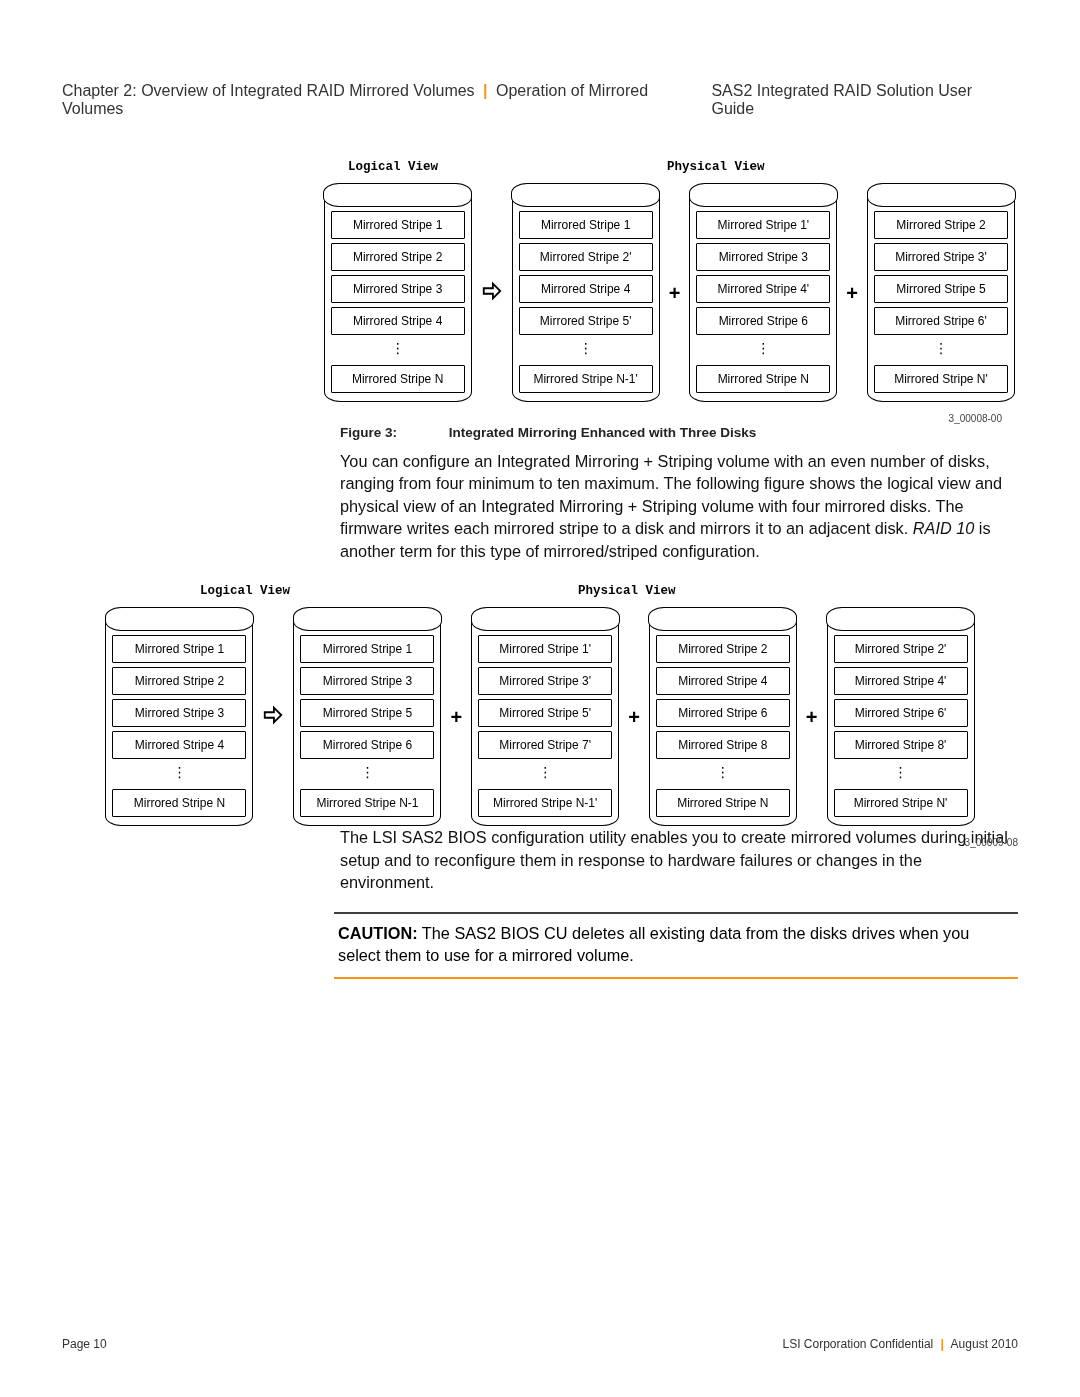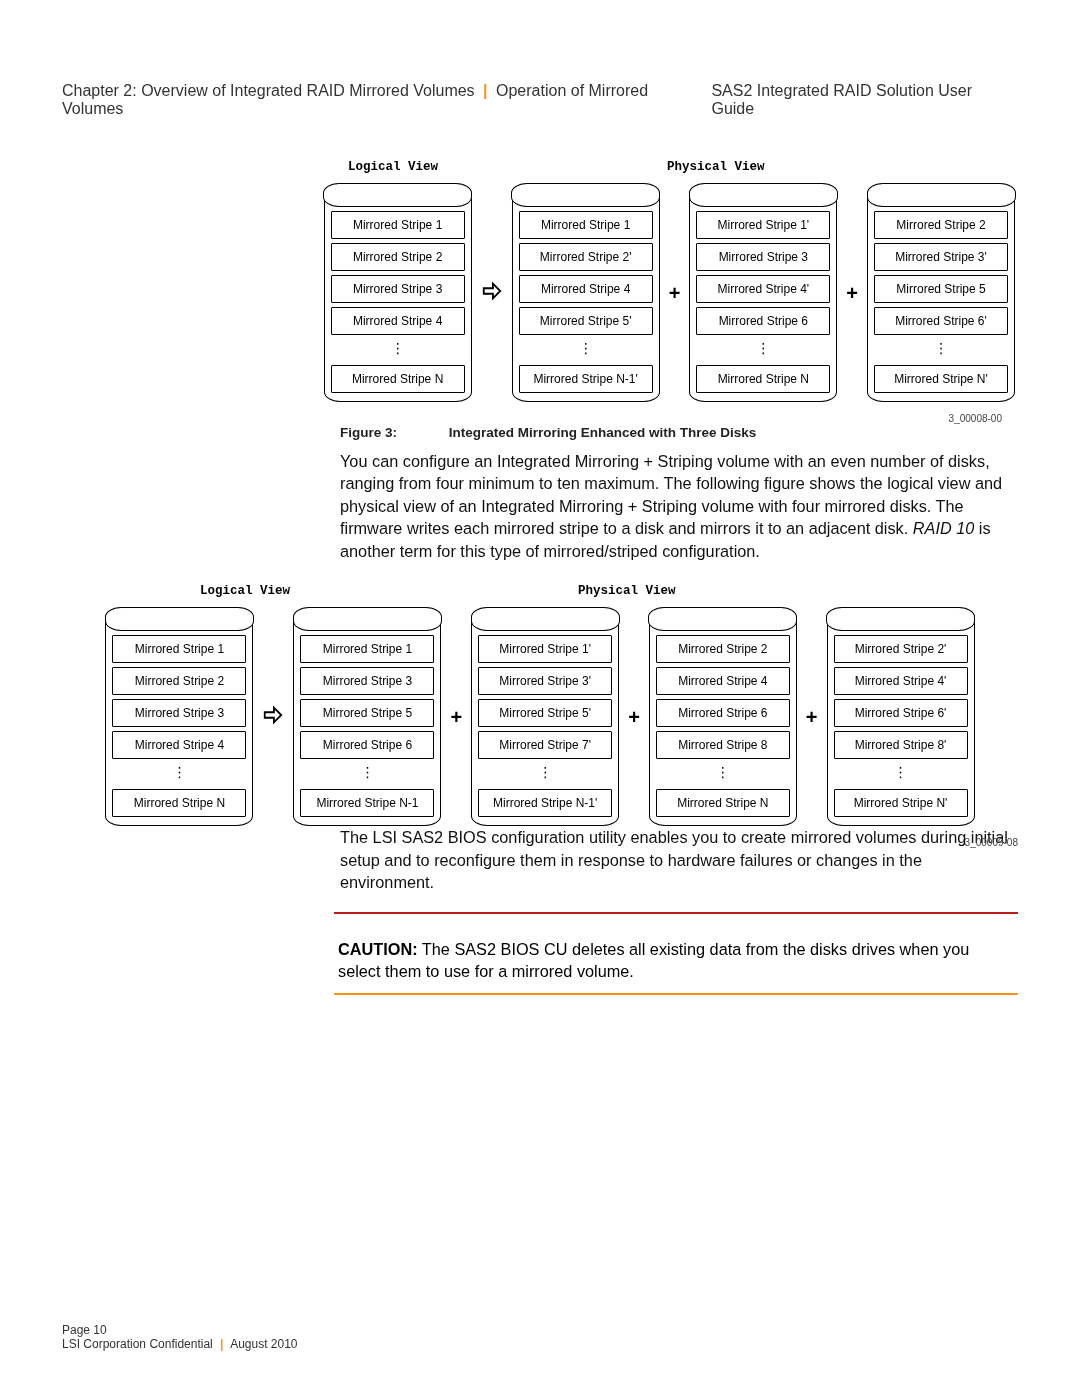--- a/index.html
+++ b/index.html
@@ -9,21 +9,21 @@
     background:#fff; color:#000;
     font-family:"Myriad Pro","Segoe UI",Arial,sans-serif;
     position:relative;
   }
   .hdr { position:absolute; top:82px; left:62px; right:62px;
          display:flex; justify-content:space-between;
          font-size:16px; color:#333; }
   .hdr .sep { color:#f7941e; font-weight:bold; margin:0 4px; }
   .ftr { position:absolute; bottom:46px; left:62px; right:62px;
          display:flex; justify-content:space-between;
-         font-size:12px; color:#333;flex-direction:column; }
+         font-size:12px; color:#333; }
   .ftr .sep { color:#f7941e; font-weight:bold; margin:0 4px; }
 
   .content { position:absolute; top:160px; left:62px; right:62px; }
 
   
   .diagram { display:flex; justify-content:flex-end; font-family:Arial,Helvetica,sans-serif; position:relative;}
   .diag-wrap { display:flex; align-items:center; }
   .disk {
     width:148px; border:1.5px solid #000; border-radius:16px/10px;
     padding:22px 4px 4px; position:relative; margin:0 3px;
@@ -41,22 +41,22 @@
   .arrow svg { width:22px; height:22px; }
   .view-lbl { position:absolute; top:0; font-weight:bold; font-size:12.5px; font-family:Liberation Mono, monospace;}
 
   .fig-cap { font-weight:bold; font-size:13.5px; margin:20px 0 10px 278px; color:#222;}
   .fig-cap .num { margin-right:48px; }
   .body-text { margin:0 0 18px 278px; font-size:16.3px; line-height:1.38; color:#111; }
   .body-text i { }
 
   .tag { position:absolute; font-size:10px; color:#444; font-family:Arial,Helvetica,sans-serif;}
 
-  .caution { margin:18px 0 0 272px; border-top:2px solid #b91c1c;
-             border-bottom:2px solid #f7941e; padding:24px 4px 10px; }
+  .caution { margin:18px 0 0 272px; border-top:2px solid #404040;
+             border-bottom:2px solid #f7941e; padding:8px 4px 10px; }
   .caution p { margin:0; font-size:16.3px; line-height:1.38; }
   .caution b { font-weight:bold; }
 
   
   .diagram.fw { justify-content:center; margin-top:22px;}
   .diagram.fw .disk { width:148px; }
 </style>
 </head>
 <body>
 

